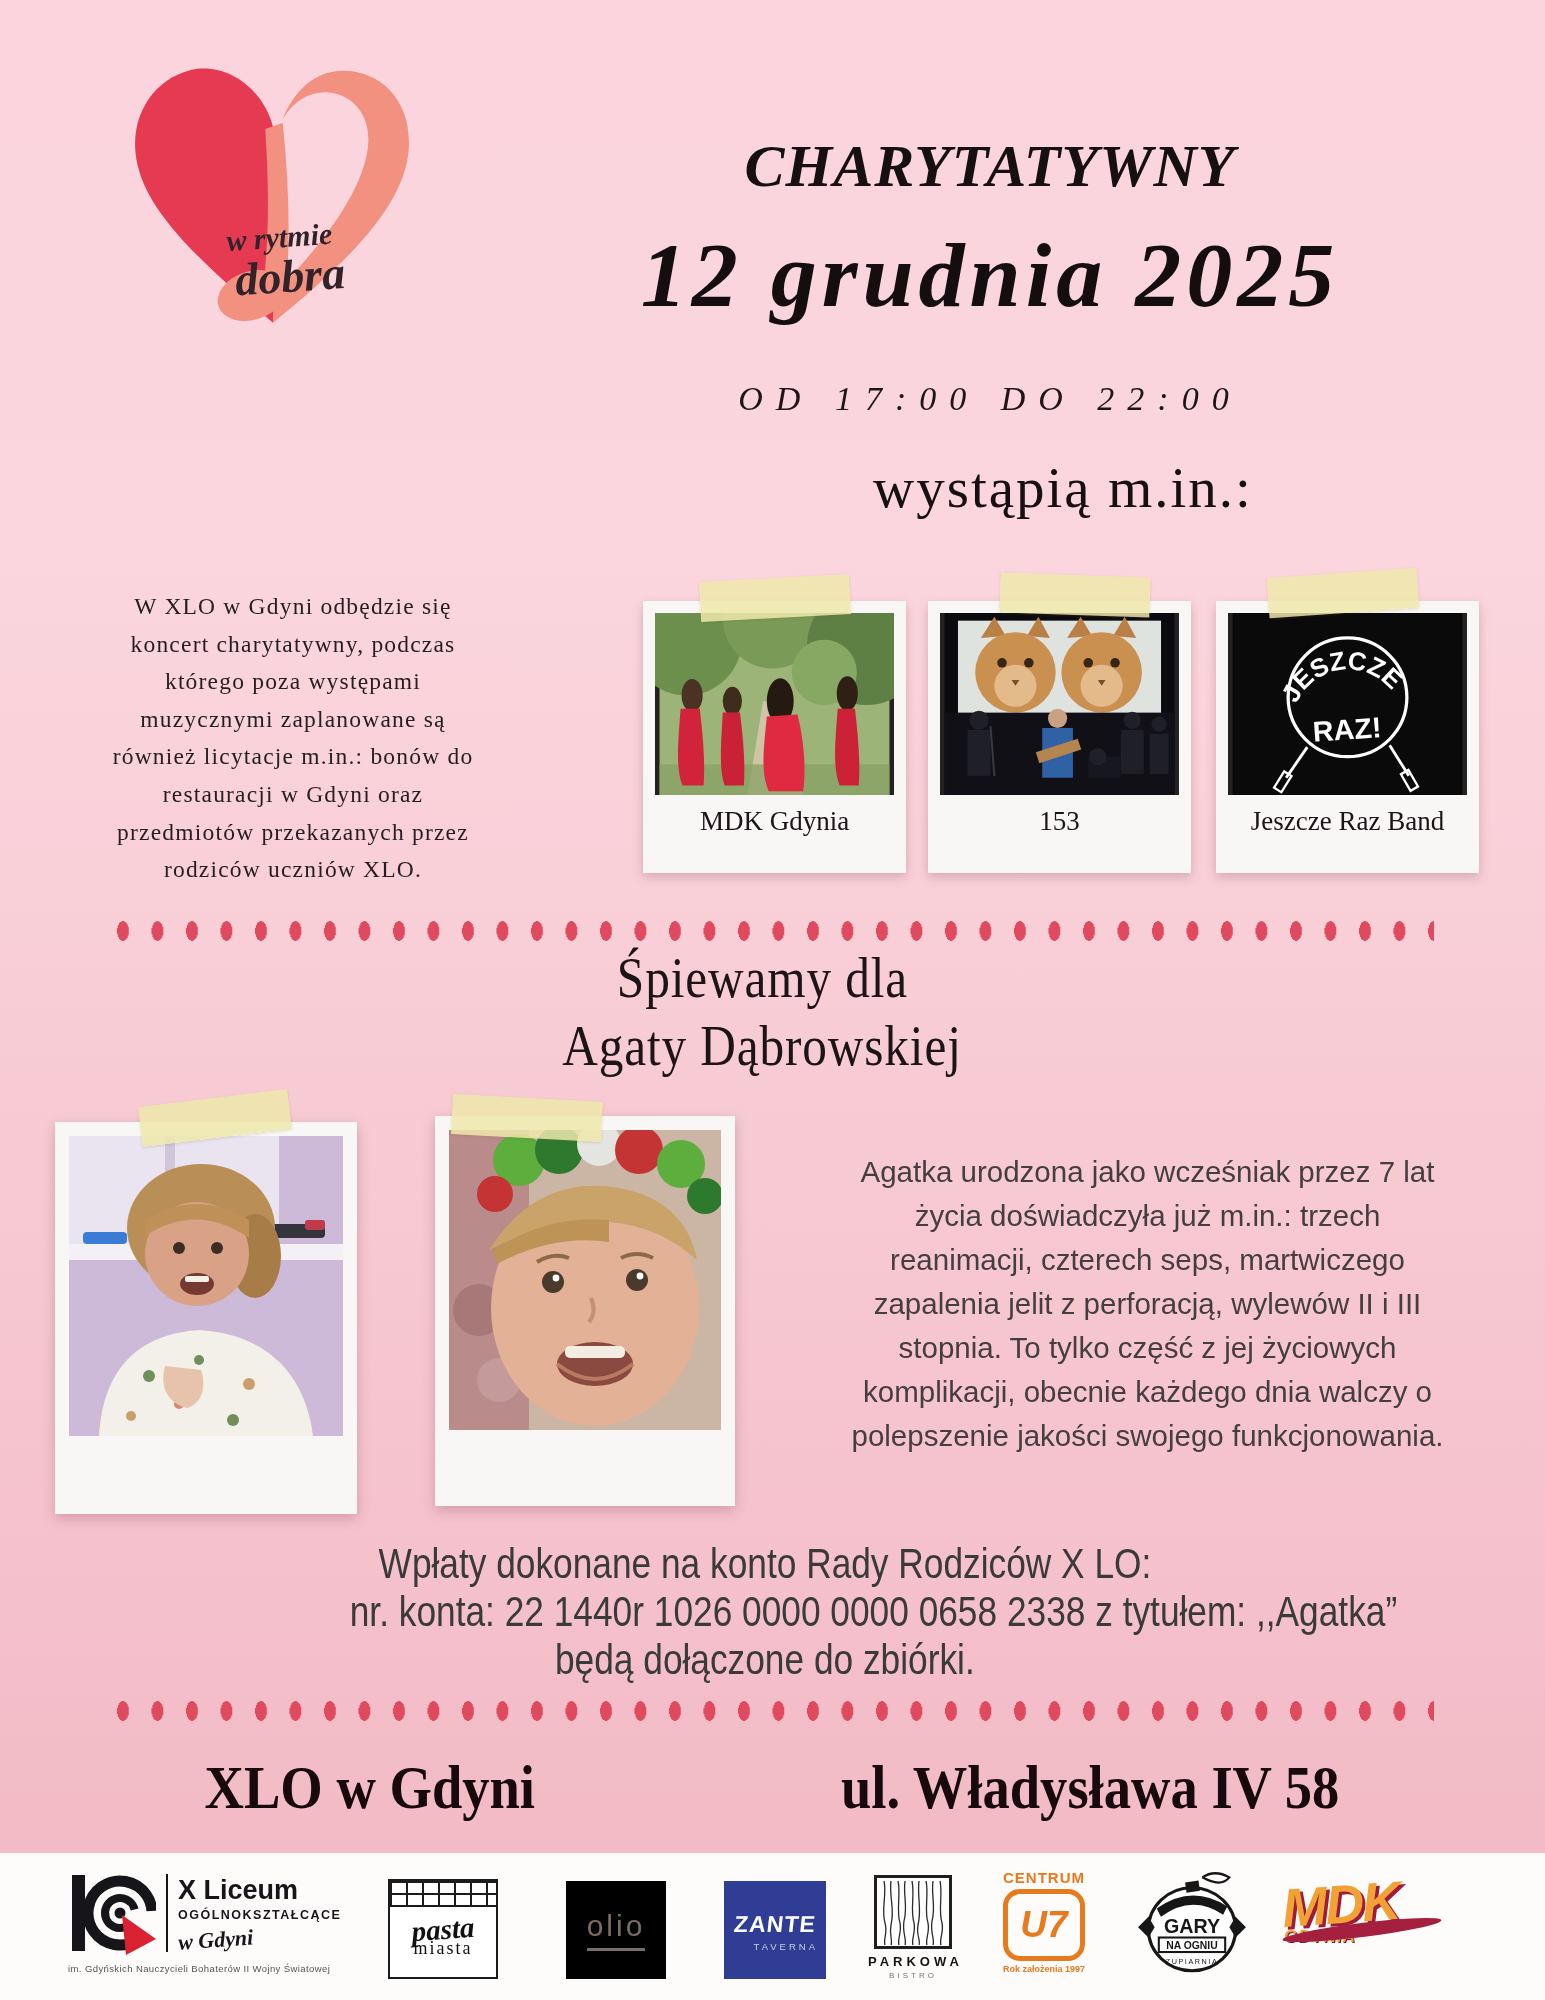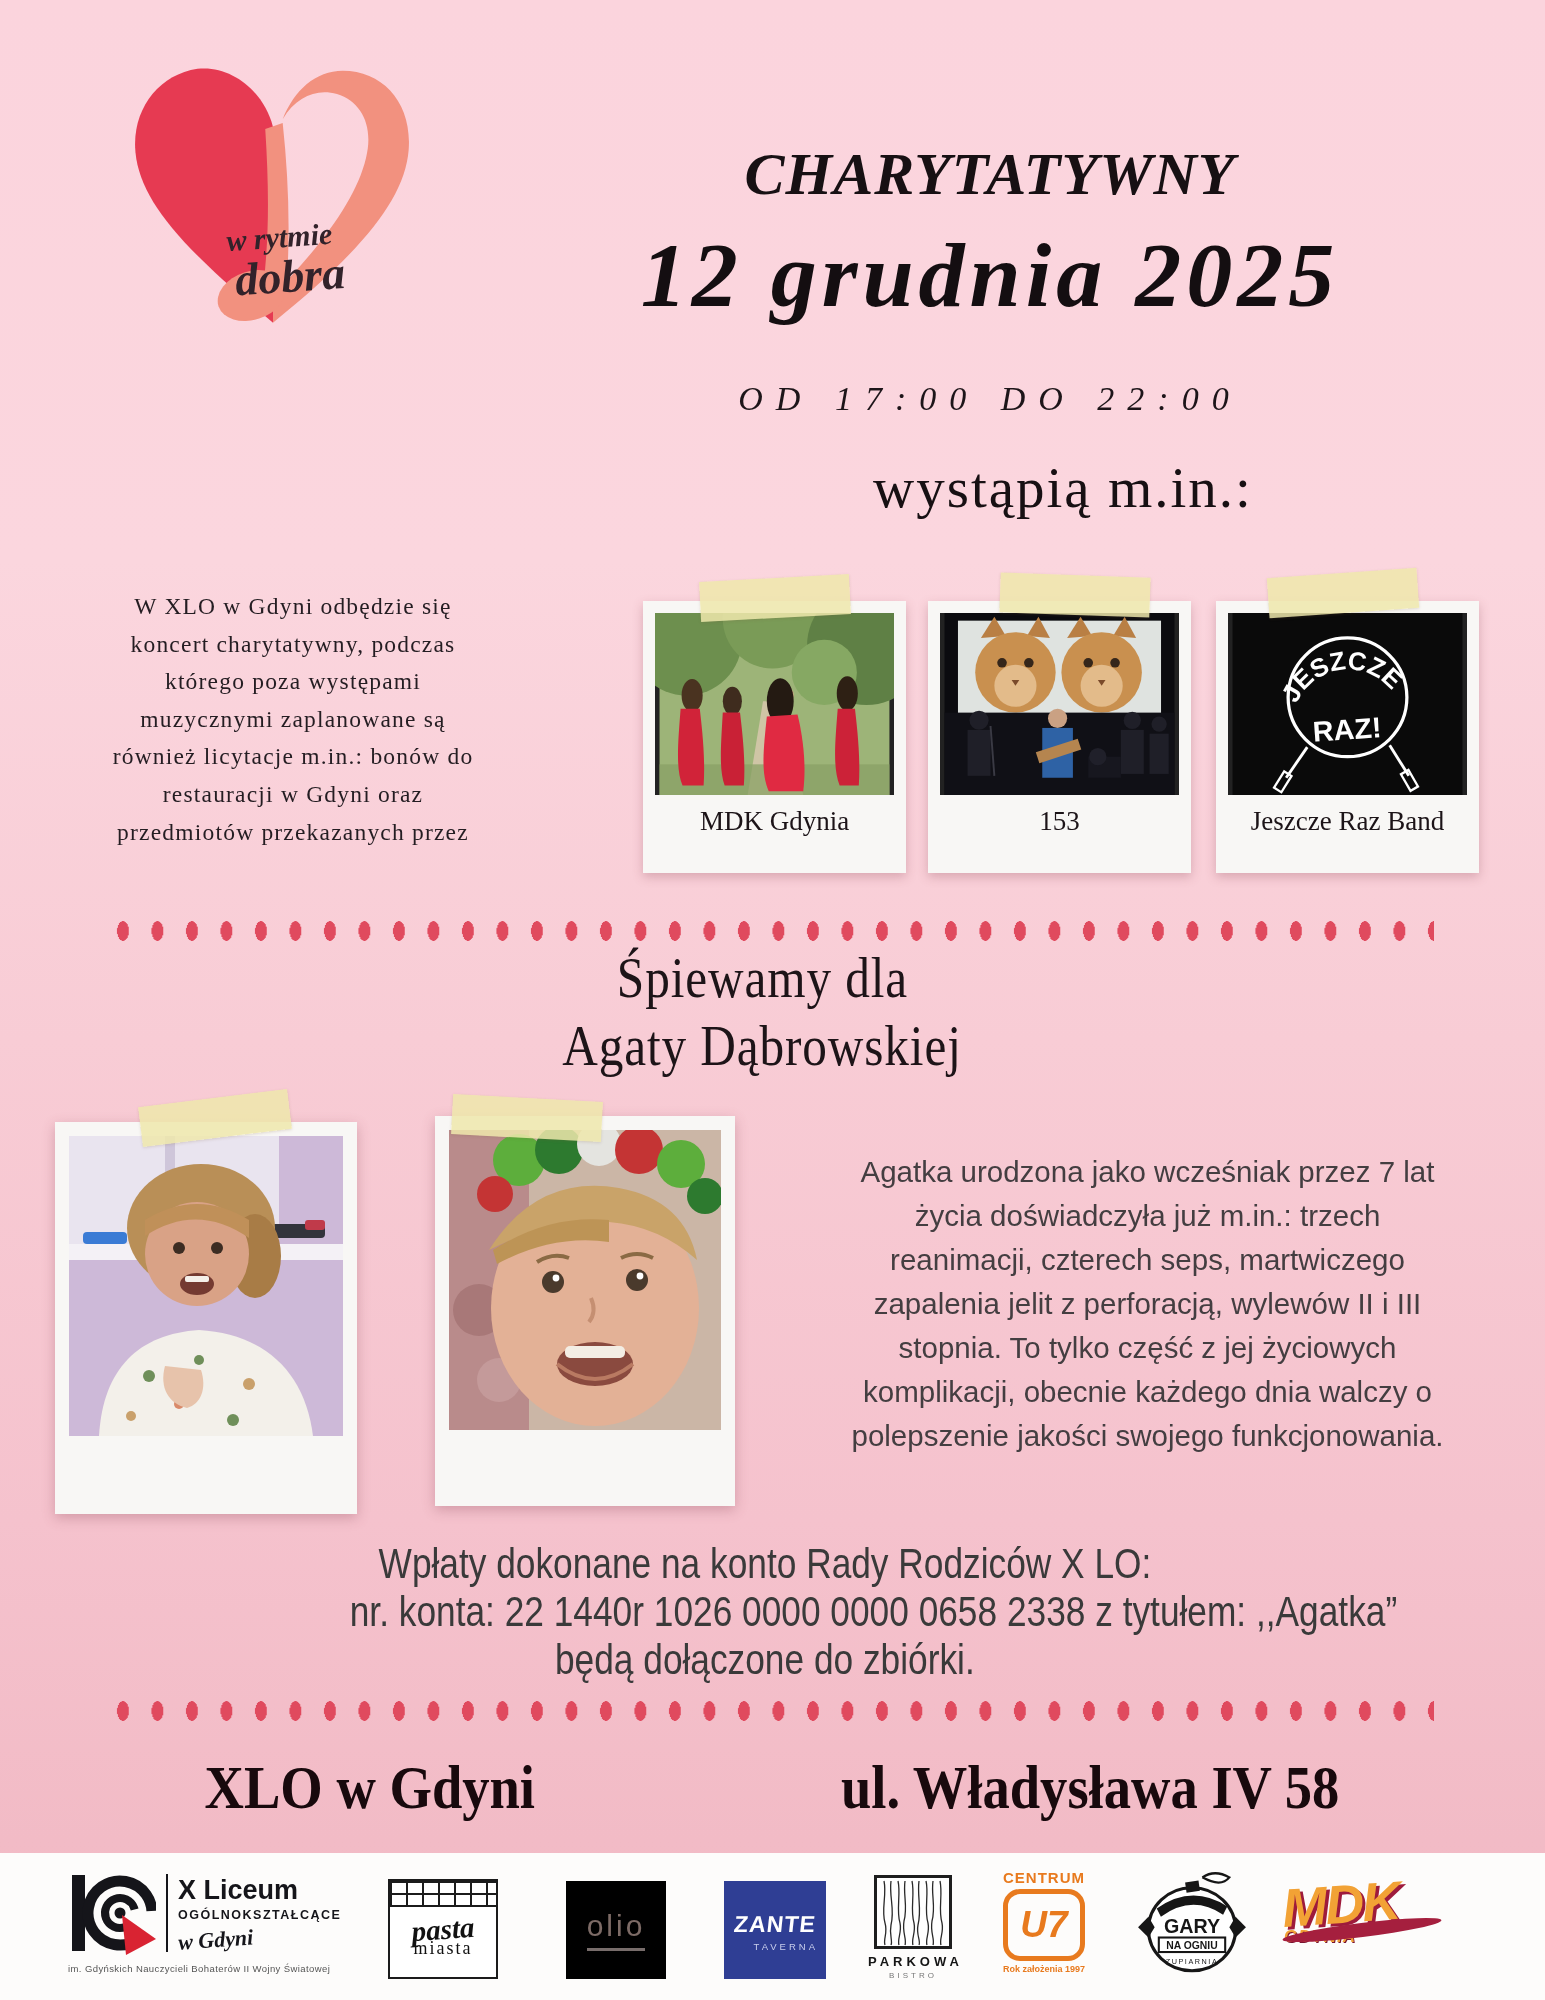--- a/index.html
+++ b/index.html
@@ -94,33 +94,34 @@
     <path d="M160,300 C252,226 296,172 300,122 C304,74 274,40 232,40 C204,40 182,60 170,90
              C184,66 206,58 226,64 C252,72 264,98 256,130 C246,172 212,218 160,272 Z" fill="#f2917f"></path>
     <path d="M152,100 C156,162 156,212 150,262 L174,262 C178,206 176,150 170,94 Z" fill="#f2917f"></path>
     <ellipse cx="138" cy="272" rx="36" ry="25" fill="#f2917f" transform="rotate(-18 138 272)"></ellipse>
   </svg>
   <div class="abs brand-script" style="left:228px;top:222px;">
     <span class="l1">w rytmie</span>
     <span class="l2">dobra</span>
   </div>
 
-  <div class="abs title2" style="top:140px;font-family:Liberation Serif, serif;">CHARYTATYWNY</div>
+  <div class="abs title2" style="top:132px;font-family:Liberation Serif, serif;">CHARYTATYWNY</div>
   <div class="abs date" style="top:222px;">12 grudnia 2025</div>
   <div class="abs time" style="top:380px;font-style:italic;">OD 17:00 DO 22:00</div>
   <div class="abs lineup" style="top:455px;">wystąpią m.in.:</div>
 
   <div class="abs about">
     <div>W XLO w Gdyni odbędzie się</div>
     <div>koncert charytatywny, podczas</div>
     <div>którego poza występami</div>
     <div>muzycznymi zaplanowane są</div>
     <div>również licytacje m.in.: bonów do</div>
     <div>restauracji w Gdyni oraz</div>
     <div>przedmiotów przekazanych przez</div>
+    <div>rodziców uczniów XLO.</div>
   </div>
 
   <div class="abs pol" style="left:643px;top:601px;width:263px;height:272px;">
     <div class="ph">
       <svg width="239" height="182" viewBox="0 0 240 190">
         <rect width="240" height="190" fill="#9db478"></rect>
         <circle cx="28" cy="28" r="58" fill="#6d8f4e"></circle>
           <circle cx="118" cy="6" r="52" fill="#7a9b57"></circle>
         <circle cx="216" cy="34" r="62" fill="#5f8045"></circle>
           <circle cx="172" cy="62" r="34" fill="#86a863"></circle>

